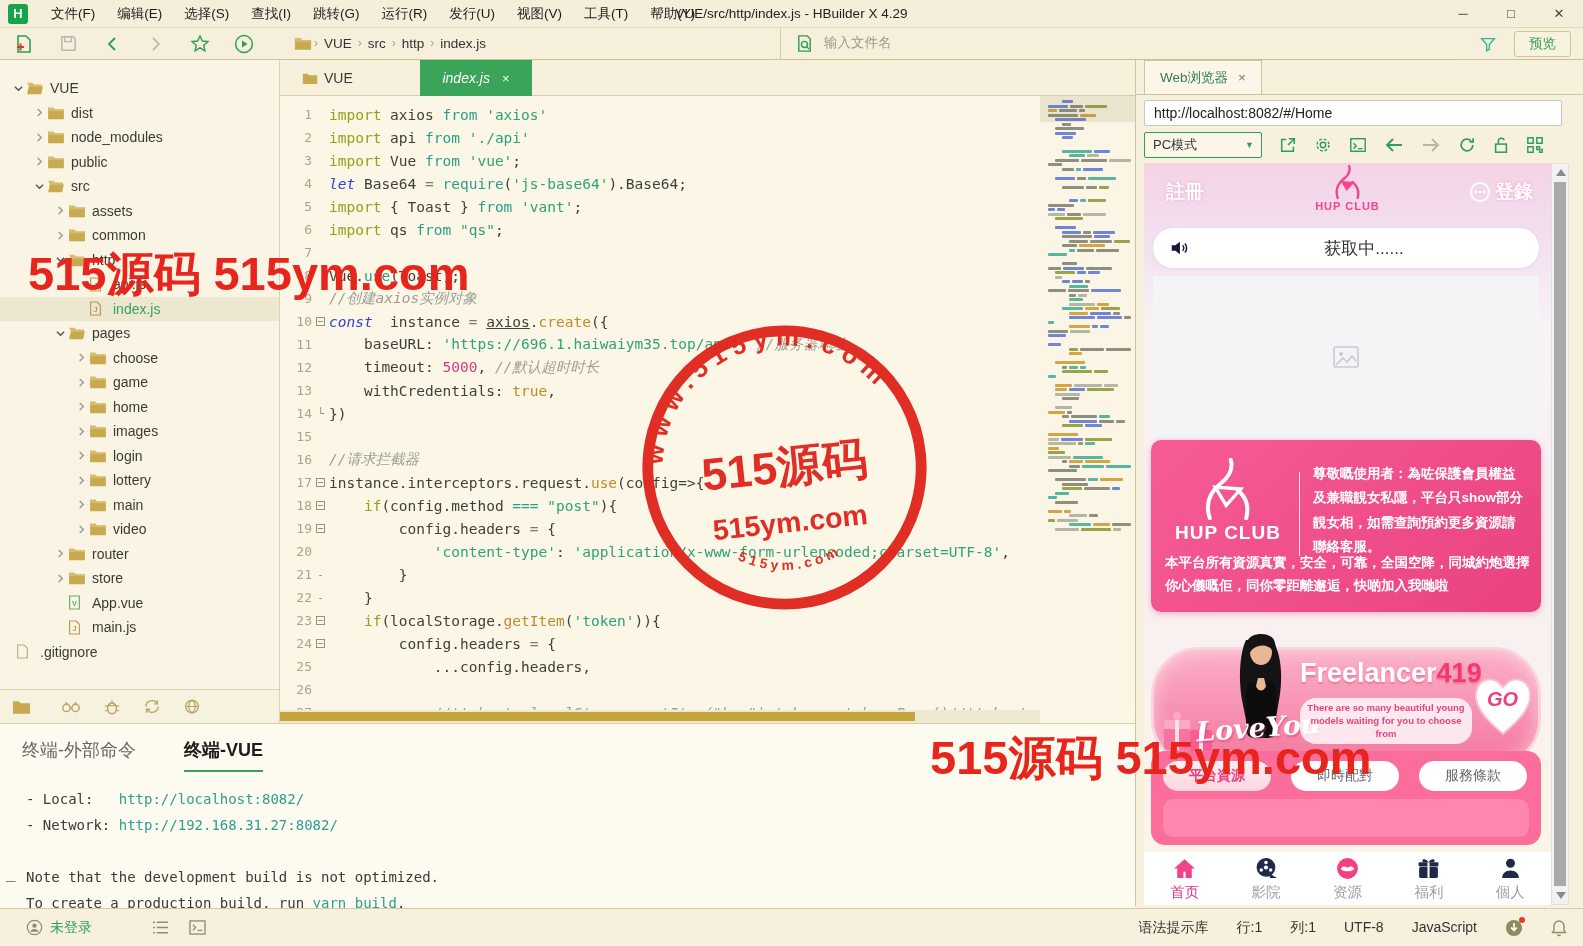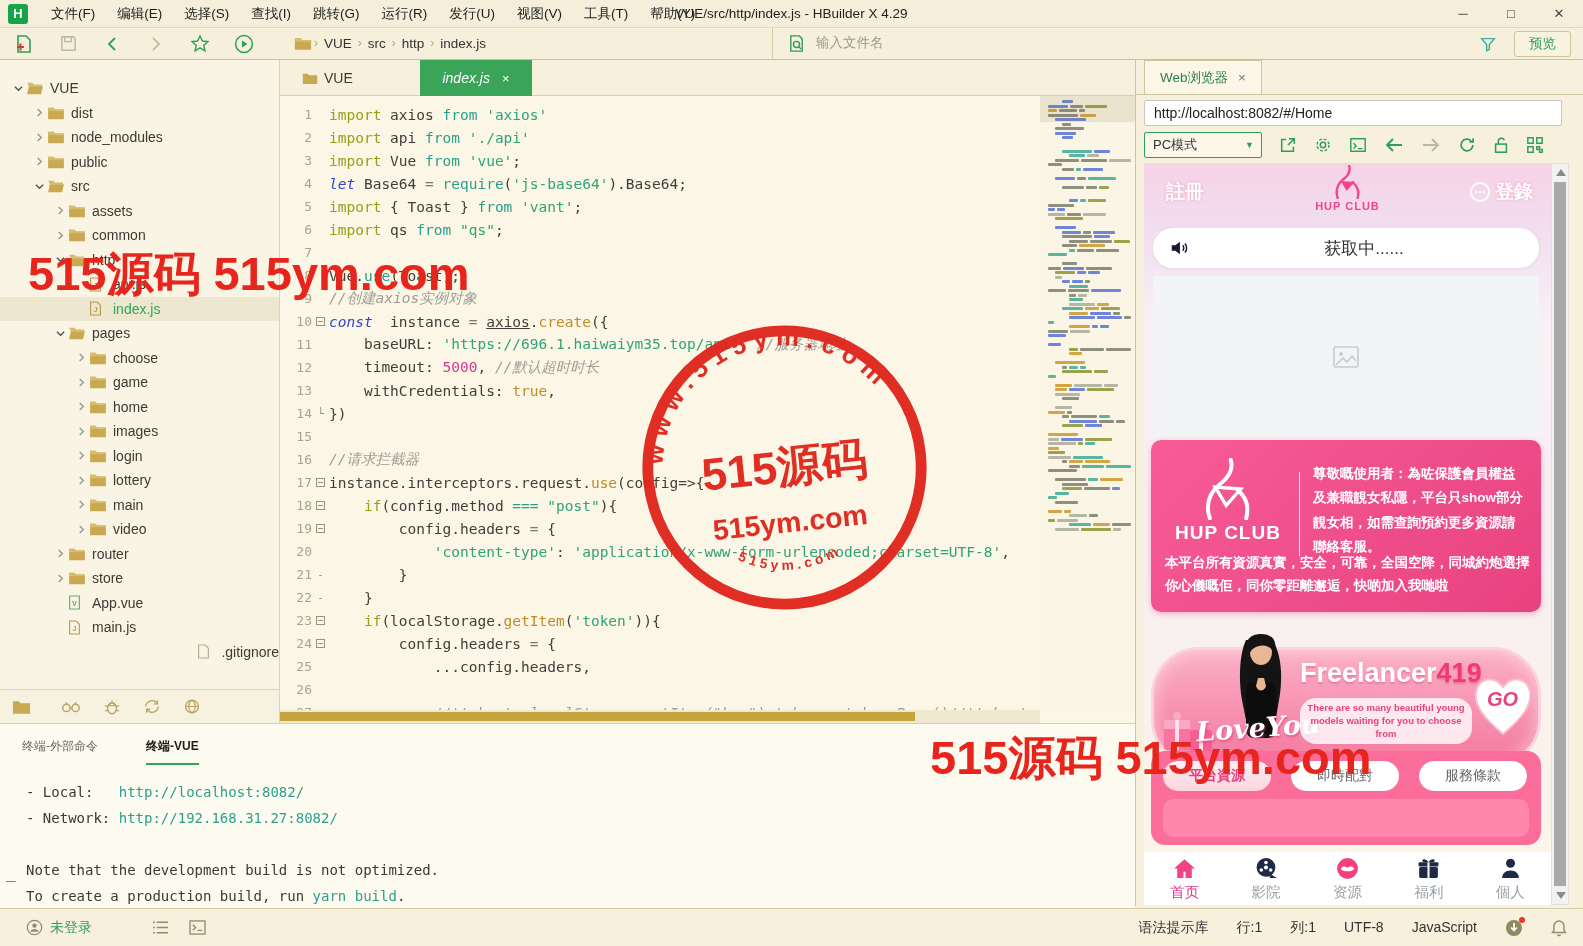--- a/index.html
+++ b/index.html
@@ -15,21 +15,21 @@
   #win-title{position:absolute;left:0;right:0;text-align:center;font-size:13.5px;color:#222;pointer-events:none}
   #win-controls{position:absolute;right:0;top:0;height:28px;display:flex;align-items:center}
   .wc{width:48px;text-align:center;color:#444;font-size:13px;line-height:28px}
 
   
   #toolbar{position:absolute;left:0;top:28px;width:1583px;height:32px;background:#F5EFDC;border-bottom:1px solid #CBC19A;display:flex;align-items:center}
   .tbi{width:24px;height:24px;display:flex;align-items:center;justify-content:center;margin-left:20px}
   #breadcrumb-box{display:flex;align-items:center;margin-left:30px;height:32px;border-bottom:1px solid #CBBF90;min-width:480px;padding:0 8px}
   .bc-item{font-size:13.5px;color:#333;margin:0 4px}
   .bc-sep{color:#AFA67F;font-size:12px;margin:0 2px}
-  #search-box{display:flex;align-items:center;height:32px;border-bottom:1px solid #CBBF90;border-left:1px solid #D6CCA4;flex:1;margin-left:6px;padding-left:14px}
+  #search-box{display:flex;align-items:center;height:32px;border-bottom:1px solid #CBBF90;border-left:1px solid #D6CCA4;flex:1;margin-left:14px;padding-left:14px}
   #search-placeholder{color:#9a9a8d;font-size:13.5px;margin-left:10px}
   #filter-wrap{margin-right:14px}
   #preview-btn{border:1px solid #CDC49C;background:#F8F3DF;color:#2F9E5B;font-size:13.5px;padding:3px 14px;border-radius:3px;margin-right:12px}
 
   
   #sidebar{position:absolute;left:0;top:60px;width:280px;height:663px;background:#F9F4E3;border-right:1px solid #DDD3AE;overflow:hidden}
   #tree{padding-top:16px}
   .trow{height:24.5px;display:flex;align-items:center;font-size:14px;color:#3b3b35;white-space:nowrap}
   .trow.sel{background:#EDE7D0}
   .trow.sel .tlabel{color:#33A45F}
@@ -68,21 +68,21 @@
   #minimap{position:absolute;right:0;top:36px;width:95px;bottom:13px;background:#FAF5E4;padding:4px 4px 0 6px;overflow:hidden}
   #mini-view{position:absolute;left:0;right:0;top:0;height:26px;background:rgba(120,110,60,0.12)}
   .mrow{height:3px;margin-bottom:1.5px;display:flex;gap:2px}
   .mseg{height:3px;border-radius:1px}
   #hscroll{position:absolute;left:0;bottom:0;height:13px;right:95px;background:#F0E9D2}
   #hthumb{position:absolute;left:0;top:2px;height:9px;width:635px;background:#C5A43D}
 
   
   #terminal{position:absolute;left:0;top:723px;width:1135px;height:185px;background:#FDFAEF;border-top:1px solid #D8CEA9}
   #term-tabs{display:flex;padding:14px 0 0 22px}
-  .term-tab{font-size:12px;color:#666;margin-right:48px;padding-bottom:8px}
+  .term-tab{font-size:18px;color:#666;margin-right:48px;padding-bottom:8px}
   .term-tab.active{color:#1c1c1c;font-weight:bold;border-bottom:2px solid #35A356}
   #term-body{font-family:"DejaVu Sans Mono",monospace;font-size:14px;color:#3a3a35;padding:14px 0 0 26px}
   .tl{line-height:26px;white-space:pre}
   .lk{color:#2E9E8F}
   #term-cursor{position:absolute;left:6px;bottom:26px;color:#3a3a35;font-family:"DejaVu Sans Mono",monospace}
 
   
   #statusbar{position:absolute;left:0;top:908px;width:1583px;height:38px;background:#F6F0DC;border-top:1px solid #D5CBA5;display:flex;align-items:center;font-size:14px;color:#333}
   #sb-left{display:flex;align-items:center;margin-left:26px}
   #sb-login{color:#2B9E5C;margin-left:7px}
@@ -539,21 +539,21 @@
       <div class="trow" style="padding-left: 52px;">
         <span class="chev"></span>
         <span class="ticon">
           <svg width="13" height="15" viewBox="0 0 16 18">
             <path d="M2 1h8l4 4v12H2z" fill="none" stroke="#B99A4A" stroke-width="1.4"></path>
             <text x="8" y="13" font-size="9" fill="#B99A4A" text-anchor="middle" font-weight="bold">J</text>
           </svg>
         </span>
         <span class="tlabel">main.js</span>
       </div>
-      <div class="trow" style=" justify-content: flex-end;">
+      <div class="trow" style="">
         <span class="chev"></span>
         <span class="ticon">
           <svg width="13" height="15" viewBox="0 0 16 18">
             <path d="M2 1h8l4 4v12H2z" fill="none" stroke="#B4AC8B" stroke-width="1.4"></path>
           </svg>
         </span>
         <span class="tlabel">.gitignore</span>
       </div>
     </div>
   <div id="side-bottom">

